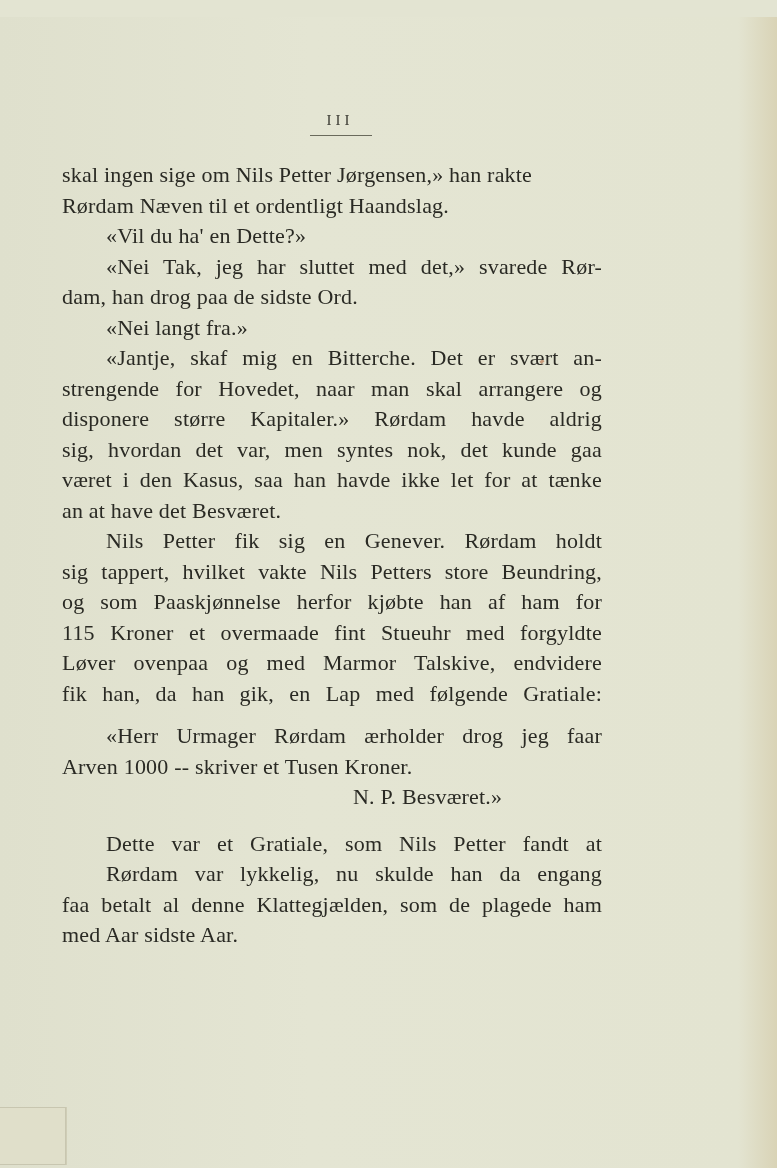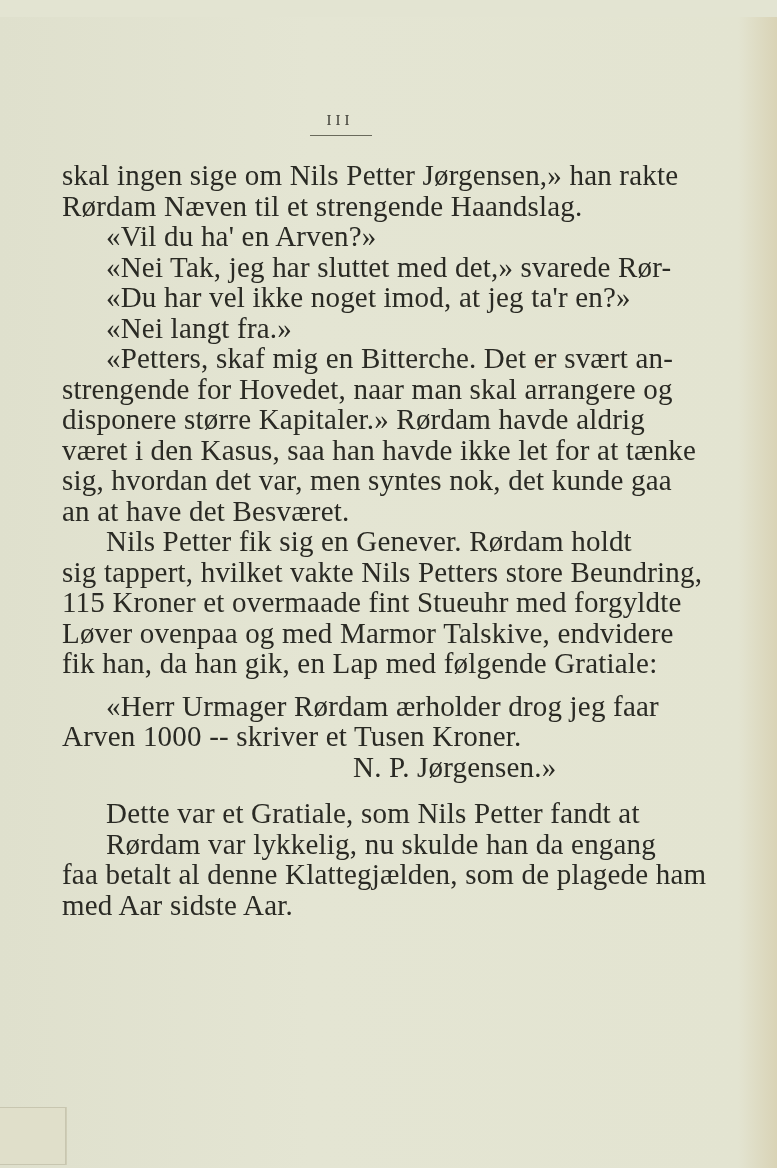--- a/index.html
+++ b/index.html
@@ -37,21 +37,21 @@
       top: 118px;
       width: 62px;
       height: 1px;
       background: #6a6a5c;
     }
     .text-block {
       position: absolute;
       left: 62px;
       top: 143px;
       width: 540px;
-      font-size: 29px;
+      font-size: 22px;
       line-height: 30.5px;
       letter-spacing: 0.2px;
     }
     .line {
       display: block;
       white-space: nowrap;
       text-align: justify;
       text-align-last: justify;
       height: 30.5px;
     }
@@ -91,43 +91,44 @@
 </head>
 <body>
 
 <div class="page">
   <div class="page-number">III</div>
   <div class="page-rule"></div>
   <div class="stain"></div>
 
   <div class="text-block">
     <span class="line last">skal ingen sige om Nils Petter Jørgensen,» han rakte</span>
-    <span class="line last">Rørdam Næven til et strengende Haandslag.</span>
-    <span class="line indent last">«Vil du ha' en Arven?»</span>
+    <span class="line last">Rørdam Næven til et ordentligt Haandslag.</span>
+    <span class="line indent last">«Vil du ha' en Dette?»</span>
     <span class="line indent">«Nei Tak, jeg har sluttet med det,» svarede Rør-</span>
-    <span class="line indent last">«Du har vel ikke noget imod, at jeg ta'r en?»</span>
+    <span class="line last">dam, han drog paa de sidste Ord.</span>
     <span class="line indent last">«Nei langt fra.»</span>
-    <span class="line indent">«Petters, skaf mig en Bitterche.  Det er svært an-</span>
+    <span class="line indent">«Jantje, skaf mig en Bitterche.  Det er svært an-</span>
     <span class="line">strengende for Hovedet, naar man skal arrangere og</span>
     <span class="line">disponere større Kapitaler.»  Rørdam havde aldrig</span>
+    <span class="line">sig, hvordan det var, men syntes nok, det kunde gaa</span>
     <span class="line">været i den Kasus, saa han havde ikke let for at tænke</span>
-    <span class="line">sig, hvordan det var, men syntes nok, det kunde gaa</span>
     <span class="line last">an at have det Besværet.</span>
     <span class="line indent">Nils Petter fik sig en Genever.  Rørdam holdt</span>
     <span class="line">sig tappert, hvilket vakte Nils Petters store Beundring,</span>
+    <span class="line">og som Paaskjønnelse herfor kjøbte han af ham for</span>
     <span class="line">115 Kroner et overmaade fint Stueuhr med forgyldte</span>
     <span class="line">Løver ovenpaa og med Marmor Talskive, endvidere</span>
     <span class="line">fik han, da han gik, en Lap med følgende Gratiale:</span>
 
     <div class="gap-small"></div>
 
     <div>
       <span class="line indent">«Herr Urmager Rørdam ærholder drog jeg faar</span>
       <span class="line last">Arven 1000 -- skriver et Tusen Kroner.</span>
-      <span class="line sig">N. P. Jørgensen.»</span>
+      <span class="line sig">N. P. Besværet.»</span>
     </div>
 
     <div class="gap-med"></div>
 
     <span class="line indent">Dette var et Gratiale, som Nils Petter fandt at</span>
     <span class="line indent">Rørdam var lykkelig, nu skulde han da engang</span>
     <span class="line">faa betalt al denne Klattegjælden, som de plagede ham</span>
     <span class="line last">med Aar sidste Aar.</span>
   </div>
 

